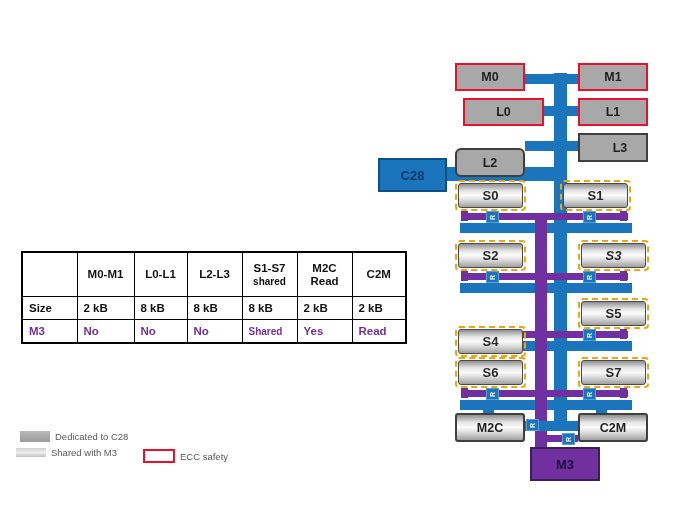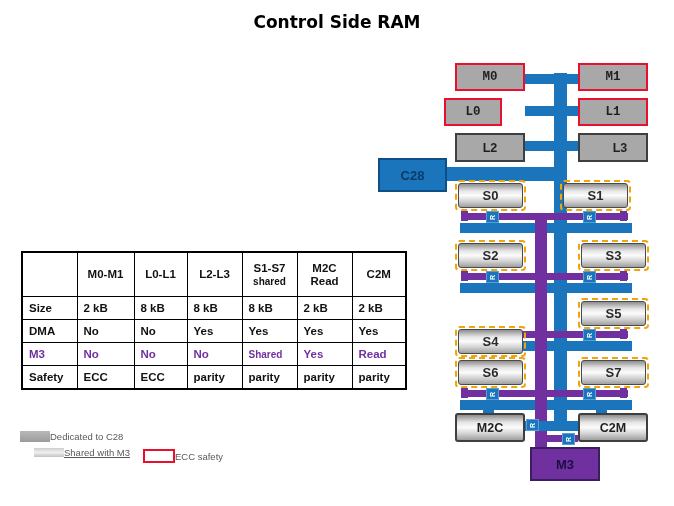--- a/index.html
+++ b/index.html
@@ -28,62 +28,61 @@
     border:1px solid #000;padding:0 0 0 6px;text-align:left;vertical-align:middle;
     overflow:hidden;white-space:nowrap;
   }
   #ram-table th{text-align:center;padding:0 2px;height:43px;}
   #ram-table td{height:22px;}
   #ram-table .sub{font-size:10px;display:block;line-height:11px;}
   #ram-table .h2l{line-height:13px;}
   #ram-table .purple, #ram-table .purple td{color:#7030a0;}
   #ram-table .small-cell{font-size:10px;}
   
-  .legend-item{position:absolute;display:flex;align-items:center;
+  .legend-item{position:absolute;display:flex;align-items:center;gap:5px;
     font-size:9.5px;color:#595959;white-space:nowrap;}
   .sw{flex:none;}
   .sw-gray{width:30px;height:11px;background:linear-gradient(180deg,#b8b8b8,#9c9c9c);}
   .sw-lightgray{width:30px;height:9px;background:linear-gradient(180deg,#cfcfcf,#efefef 50%,#c2c2c2);}
   .sw-dashed{width:28px;height:13px;border:2px dashed #f0a50a;border-radius:3px;background:#fff;}
   .sw-red{width:28px;height:10px;border:2px solid #e8112d;background:#fff;}
   
   .seg{position:absolute;}
   .seg.blue{background:#1b75bc;}
   .seg.purple{background:#7030a0;}
   .rbox{
     position:absolute;width:13px;height:12px;background:#1b75bc;border:1px solid #5a9fd4;
     display:flex;align-items:center;justify-content:center;box-sizing:border-box;
   }
   .rbox span{color:#fff;font-size:7px;font-weight:bold;transform:rotate(-90deg);line-height:1;}
   .blk{
     position:absolute;display:flex;align-items:center;justify-content:center;
     box-sizing:border-box;font-weight:bold;font-size:12.5px;color:#1f1f1f;
   }
   .blk.flat{background:#a8a8a8;}
-  .blk.red-border{border:2px solid #e8112d;font-family:Liberation Mono, monospace;}
+  .blk.red-border{border:2px solid #e8112d;}
   .blk.dark-border{border:2px solid #3f3f3f;}
   .blk.c28{background:#1b75bc;border:2px solid #0e4f86;color:#0d3a66;font-size:13px;}
   .blk.m3{background:#7030a0;border:2px solid #3b1e5f;color:#1a1040;font-size:13px;}
   .blk.grad{
     background:linear-gradient(180deg,#8e8e8e 0%,#e6e6e6 30%,#fbfbfb 50%,#d2d2d2 75%,#9f9f9f 100%);
     border:2px solid #3f3f3f;border-radius:3px;
   }
   .sblk{position:absolute;border:2px dashed #f0a50a;border-radius:4px;box-sizing:border-box;}
   .sblk .inner{
     position:absolute;left:1px;right:1px;top:1px;bottom:1px;border:1px solid #4a4a4a;border-radius:3px;
     background:linear-gradient(180deg,#8e8e8e 0%,#e6e6e6 30%,#fbfbfb 50%,#d2d2d2 75%,#9f9f9f 100%);
     display:flex;align-items:center;justify-content:center;font-weight:bold;font-size:13px;color:#2a2a2a;
   }
 </style>
 </head>
 <body>
 
 <div id="stage">
 
-  <div id="title">Control Side RAM</div>
 
   <div id="info">
   </div>
 
   <table id="ram-table">
     <colgroup>
       <col style="width:55px">
         <col style="width:57px">
         <col style="width:53px">
       <col style="width:55px">
@@ -105,55 +104,37 @@
     <tbody id="tbl-body">
         <tr>
           <td>Size</td>
           <td>2 kB</td>
           <td>8 kB</td>
           <td>8 kB</td>
           <td>8 kB</td>
           <td>2 kB</td>
           <td>2 kB</td>
         </tr>
-        <tr>
-          <td>DMA</td>
-          <td>No</td>
-          <td>No</td>
-          <td>Yes</td>
-          <td>Yes</td>
-          <td>Yes</td>
-          <td>Yes</td>
-        </tr>
         <tr class="purple">
           <td>M3</td>
           <td>No</td>
           <td>No</td>
           <td>No</td>
           <td class="small-cell">Shared</td>
           <td>Yes</td>
           <td>Read</td>
         </tr>
-        <tr>
-          <td>Safety</td>
-          <td>ECC</td>
-          <td>ECC</td>
-          <td>parity</td>
-          <td>parity</td>
-          <td>parity</td>
-          <td>parity</td>
-        </tr>
       </tbody>
   </table>
 
   <div class="legend-item" style="left:20px;top:431px;">
     <div class="sw sw-gray"></div>
     <span>Dedicated to C28</span>
   </div>
-  <div class="legend-item" style="left:34px;top:447px;text-decoration:underline;">
+  <div class="legend-item" style="left:16px;top:447px;">
     <div class="sw sw-lightgray"></div>
     <span>Shared with M3</span>
   </div>
   <div class="legend-item" style="left:143px;top:449px;">
     <div class="sw sw-red"></div>
     <span>ECC safety</span>
   </div>
 
   <div id="diagram">
       <div class="seg blue" style="left: 447px; top: 167px; width: 120px; height: 14px;"></div>
@@ -219,35 +200,35 @@
         <span>R</span>
       </div>
       <div class="rbox" style="left: 526px; top: 419px;">
         <span>R</span>
       </div>
       <div class="rbox" style="left: 562px; top: 433px;">
         <span>R</span>
       </div>
       <div class="blk flat red-border" style="left: 455px; top: 63px; width: 70px; height: 28px;">M0</div>
       <div class="blk flat red-border" style="left: 578px; top: 63px; width: 70px; height: 28px;">M1</div>
-      <div class="blk flat red-border" style="left: 444px; top: 98px; width: 58px; height: 28px;">L0</div>
+      <div class="blk flat red-border" style="left: 463px; top: 98px; width: 81px; height: 28px;">L0</div>
       <div class="blk flat red-border" style="left: 578px; top: 98px; width: 70px; height: 28px;">L1</div>
-      <div class="blk flat dark-border" style="left: 455px; top: 133px; width: 70px; height: 29px;">L2</div>
+      <div class="blk flat dark-border" style="left: 455px; top: 148px; width: 70px; height: 29px; border-radius: 6px;">L2</div>
       <div class="blk flat dark-border" style="left: 578px; top: 133px; width: 70px; height: 29px; padding-left: 14px;">L3</div>
       <div class="blk c28" style="left: 378px; top: 158px; width: 69px; height: 34px; text-align: center;">C28</div>
       <div class="sblk" style="left: 455px; top: 180px; width: 71px; height: 31px;">
         <div class="inner">S0</div>
       </div>
       <div class="sblk" style="left: 560px; top: 180px; width: 71px; height: 31px;">
         <div class="inner">S1</div>
       </div>
       <div class="sblk" style="left: 455px; top: 240px; width: 71px; height: 31px;">
         <div class="inner">S2</div>
       </div>
-      <div class="sblk" style="left: 578px; top: 240px; width: 71px; height: 31px;">
+      <div class="sblk" style="left: 578px; top: 240px; width: 71px; height: 31px; font-style: italic;">
         <div class="inner">S3</div>
       </div>
       <div class="sblk" style="left: 455px; top: 298px; width: 71px; height: 31px; margin-top: 28px;">
         <div class="inner">S4</div>
       </div>
       <div class="sblk" style="left: 578px; top: 298px; width: 71px; height: 31px;">
         <div class="inner">S5</div>
       </div>
       <div class="sblk" style="left: 455px; top: 357px; width: 71px; height: 31px;">
         <div class="inner">S6</div>

